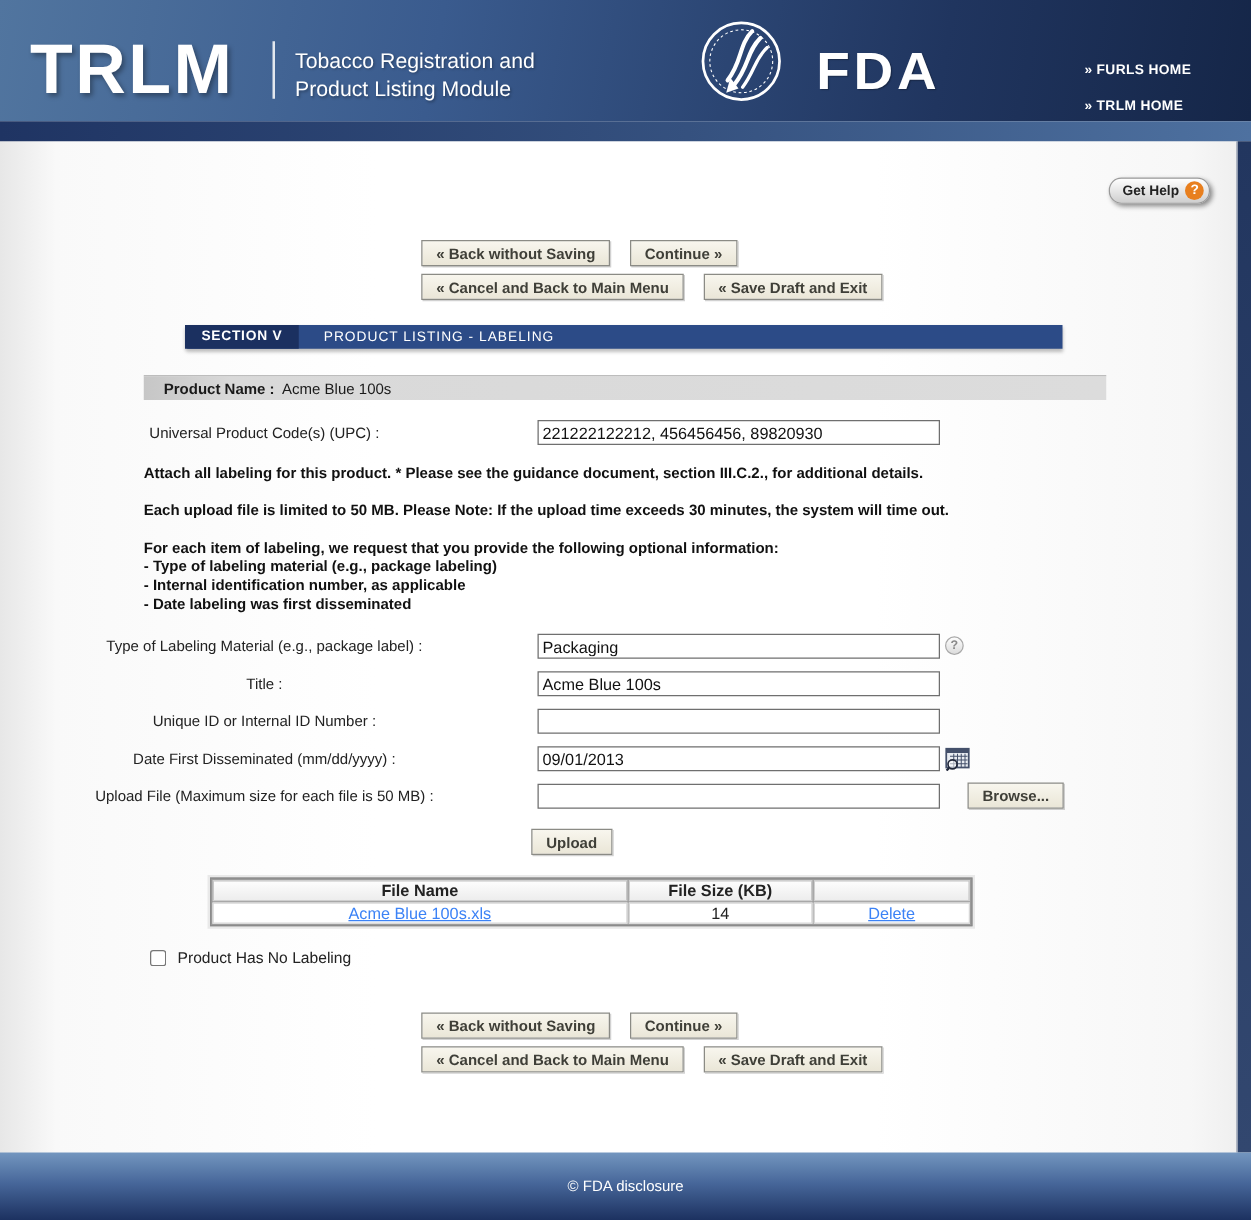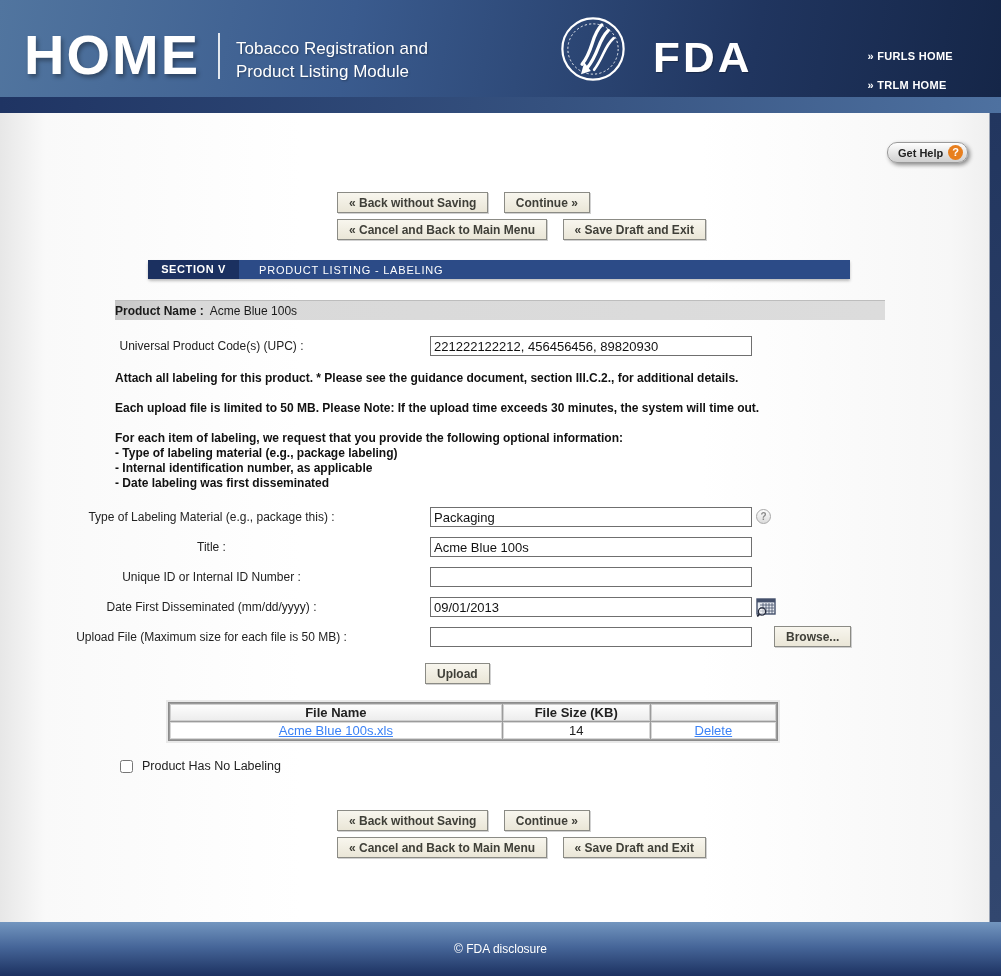--- a/index.html
+++ b/index.html
@@ -49,21 +49,21 @@
   .section-bar { position:absolute; top:260px; left:148px; width:702px; height:19px;
                  background:#2c4b87; border-radius:3px 0 0 3px;
                  box-shadow:0 2px 3px rgba(0,0,0,0.25); display:flex; align-items:center; }
   .section-tab { width:91px; height:19px; background:#1b3060; color:#fff; font-size:11px; font-weight:bold;
                  letter-spacing:0.6px; text-align:center; line-height:19px; }
   .section-title { color:#fff; font-size:11px; font-weight:normal; letter-spacing:0.8px; margin-left:20px; }
 
   
   .product-bar { position:absolute; top:300px; left:115px; width:770px; height:20px; line-height:20px;
                  background:linear-gradient(to right,#c6c6c6 0px,#d9d9d9 70px,#dcdcdc 100%);
-                 border-top:1px solid #bdbdbd; font-size:12px; color:#1a1a1a; padding-left:0; }
+                 border-top:1px solid #bdbdbd; font-size:12px; color:#1a1a1a; padding-left:16px; }
   .product-bar b { margin-right:6px; }
 
   
   .frow { position:absolute; left:0; width:1001px; height:22px; }
   .flabel { position:absolute; left:0; top:3px; width:423px; text-align:center; font-size:12px; color:#222; }
   .finput { position:absolute; left:430px; top:0; width:322px; height:20px; border:1px solid #6f6f6f;
             background:#fff; font-family:"Liberation Sans",sans-serif; font-size:13px; color:#111; padding:1px 3px; }
   .qicon { position:absolute; left:756px; top:2px; width:15px; height:15px; border-radius:50%;
            background:linear-gradient(to bottom,#fdfdfd,#dcdcdc); border:1px solid #a8a8a8;
            color:#8a8a8a; font-size:10px; font-weight:bold; text-align:center; line-height:14px; cursor:pointer; }
@@ -94,21 +94,21 @@
             background:linear-gradient(to bottom,#7396bf 0%,#47679a 45%,#1c3160 100%);
             display:flex; align-items:center; justify-content:center; }
   .footer span { color:#fff; font-size:12px; }
 </style>
 </head>
 <body>
 
 <div class="page">
 
   <div class="header">
-    <div class="trlm-logo">HOME</div>
+    <div class="trlm-logo">TRLM</div>
     <div class="header-divider"></div>
     <div class="subtitle">
       <div>Tobacco Registration and</div>
       <div>Product Listing Module</div>
     </div>
     <svg class="hhs-seal" width="70" height="72" viewBox="0 0 64 64">
       <circle cx="32" cy="32" r="28" fill="none" stroke="#ffffff" stroke-width="2"></circle>
       <circle cx="32" cy="32" r="23" fill="none" stroke="#ffffff" stroke-width="0.8" stroke-dasharray="2 2"></circle>
       <path d="M40 10 C30 20 33 32 22 46" fill="none" stroke="#ffffff" stroke-width="3" stroke-linecap="round"></path>
       <path d="M46 15 C36 25 38 35 27 49" fill="none" stroke="#ffffff" stroke-width="3" stroke-linecap="round"></path>
@@ -155,21 +155,21 @@
   <div class="para" style="top:371px;">Attach all labeling for this product. * Please see the guidance document, section III.C.2., for additional details.</div>
   <div class="para" style="top:401px;">Each upload file is limited to 50 MB. Please Note: If the upload time exceeds 30 minutes, the system will time out.</div>
   <div class="para" style="top:431px;">
     <div>For each item of labeling, we request that you provide the following optional information:</div>
     <div>- Type of labeling material (e.g., package labeling)</div>
     <div>- Internal identification number, as applicable</div>
     <div>- Date labeling was first disseminated</div>
   </div>
 
   <div class="frow" style="top:507px;">
-    <div class="flabel">Type of Labeling Material (e.g., package this) :</div>
+    <div class="flabel">Type of Labeling Material (e.g., package label) :</div>
     <input class="finput" type="text" value="Packaging" style="">
     <div class="qicon">?</div>
   </div>
 
   <div class="frow" style="top:537px;">
     <div class="flabel">Title :</div>
     <input class="finput" type="text" value="Acme Blue 100s" style="">
   </div>
 
   <div class="frow" style="top:567px;">

